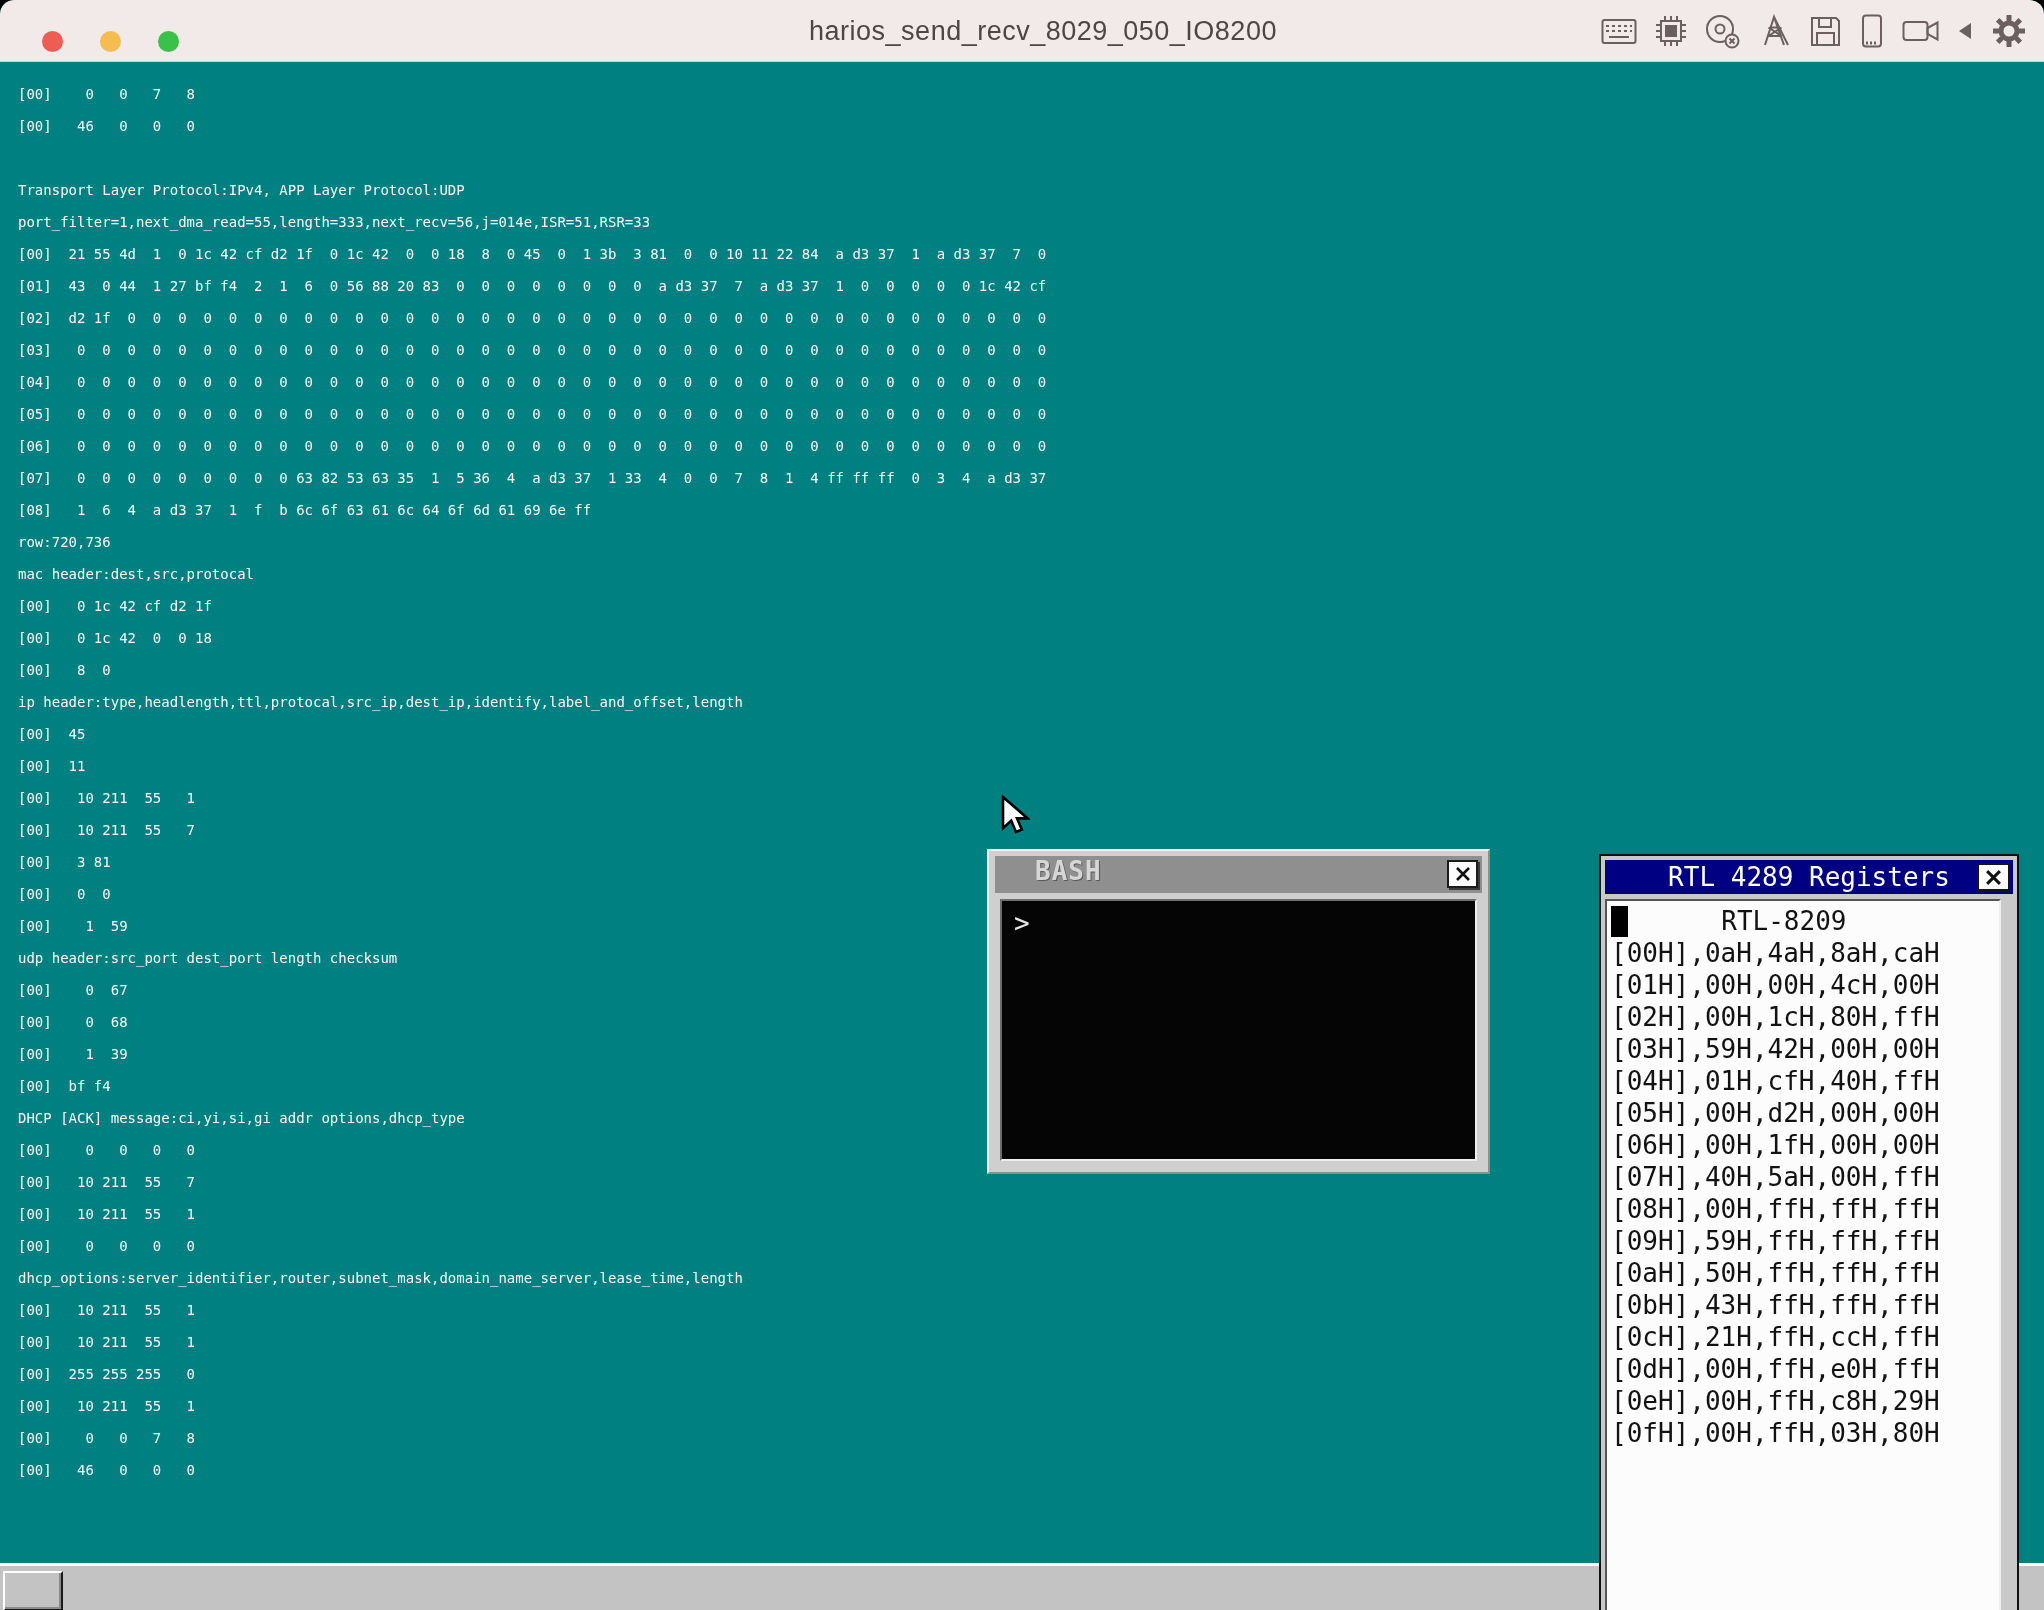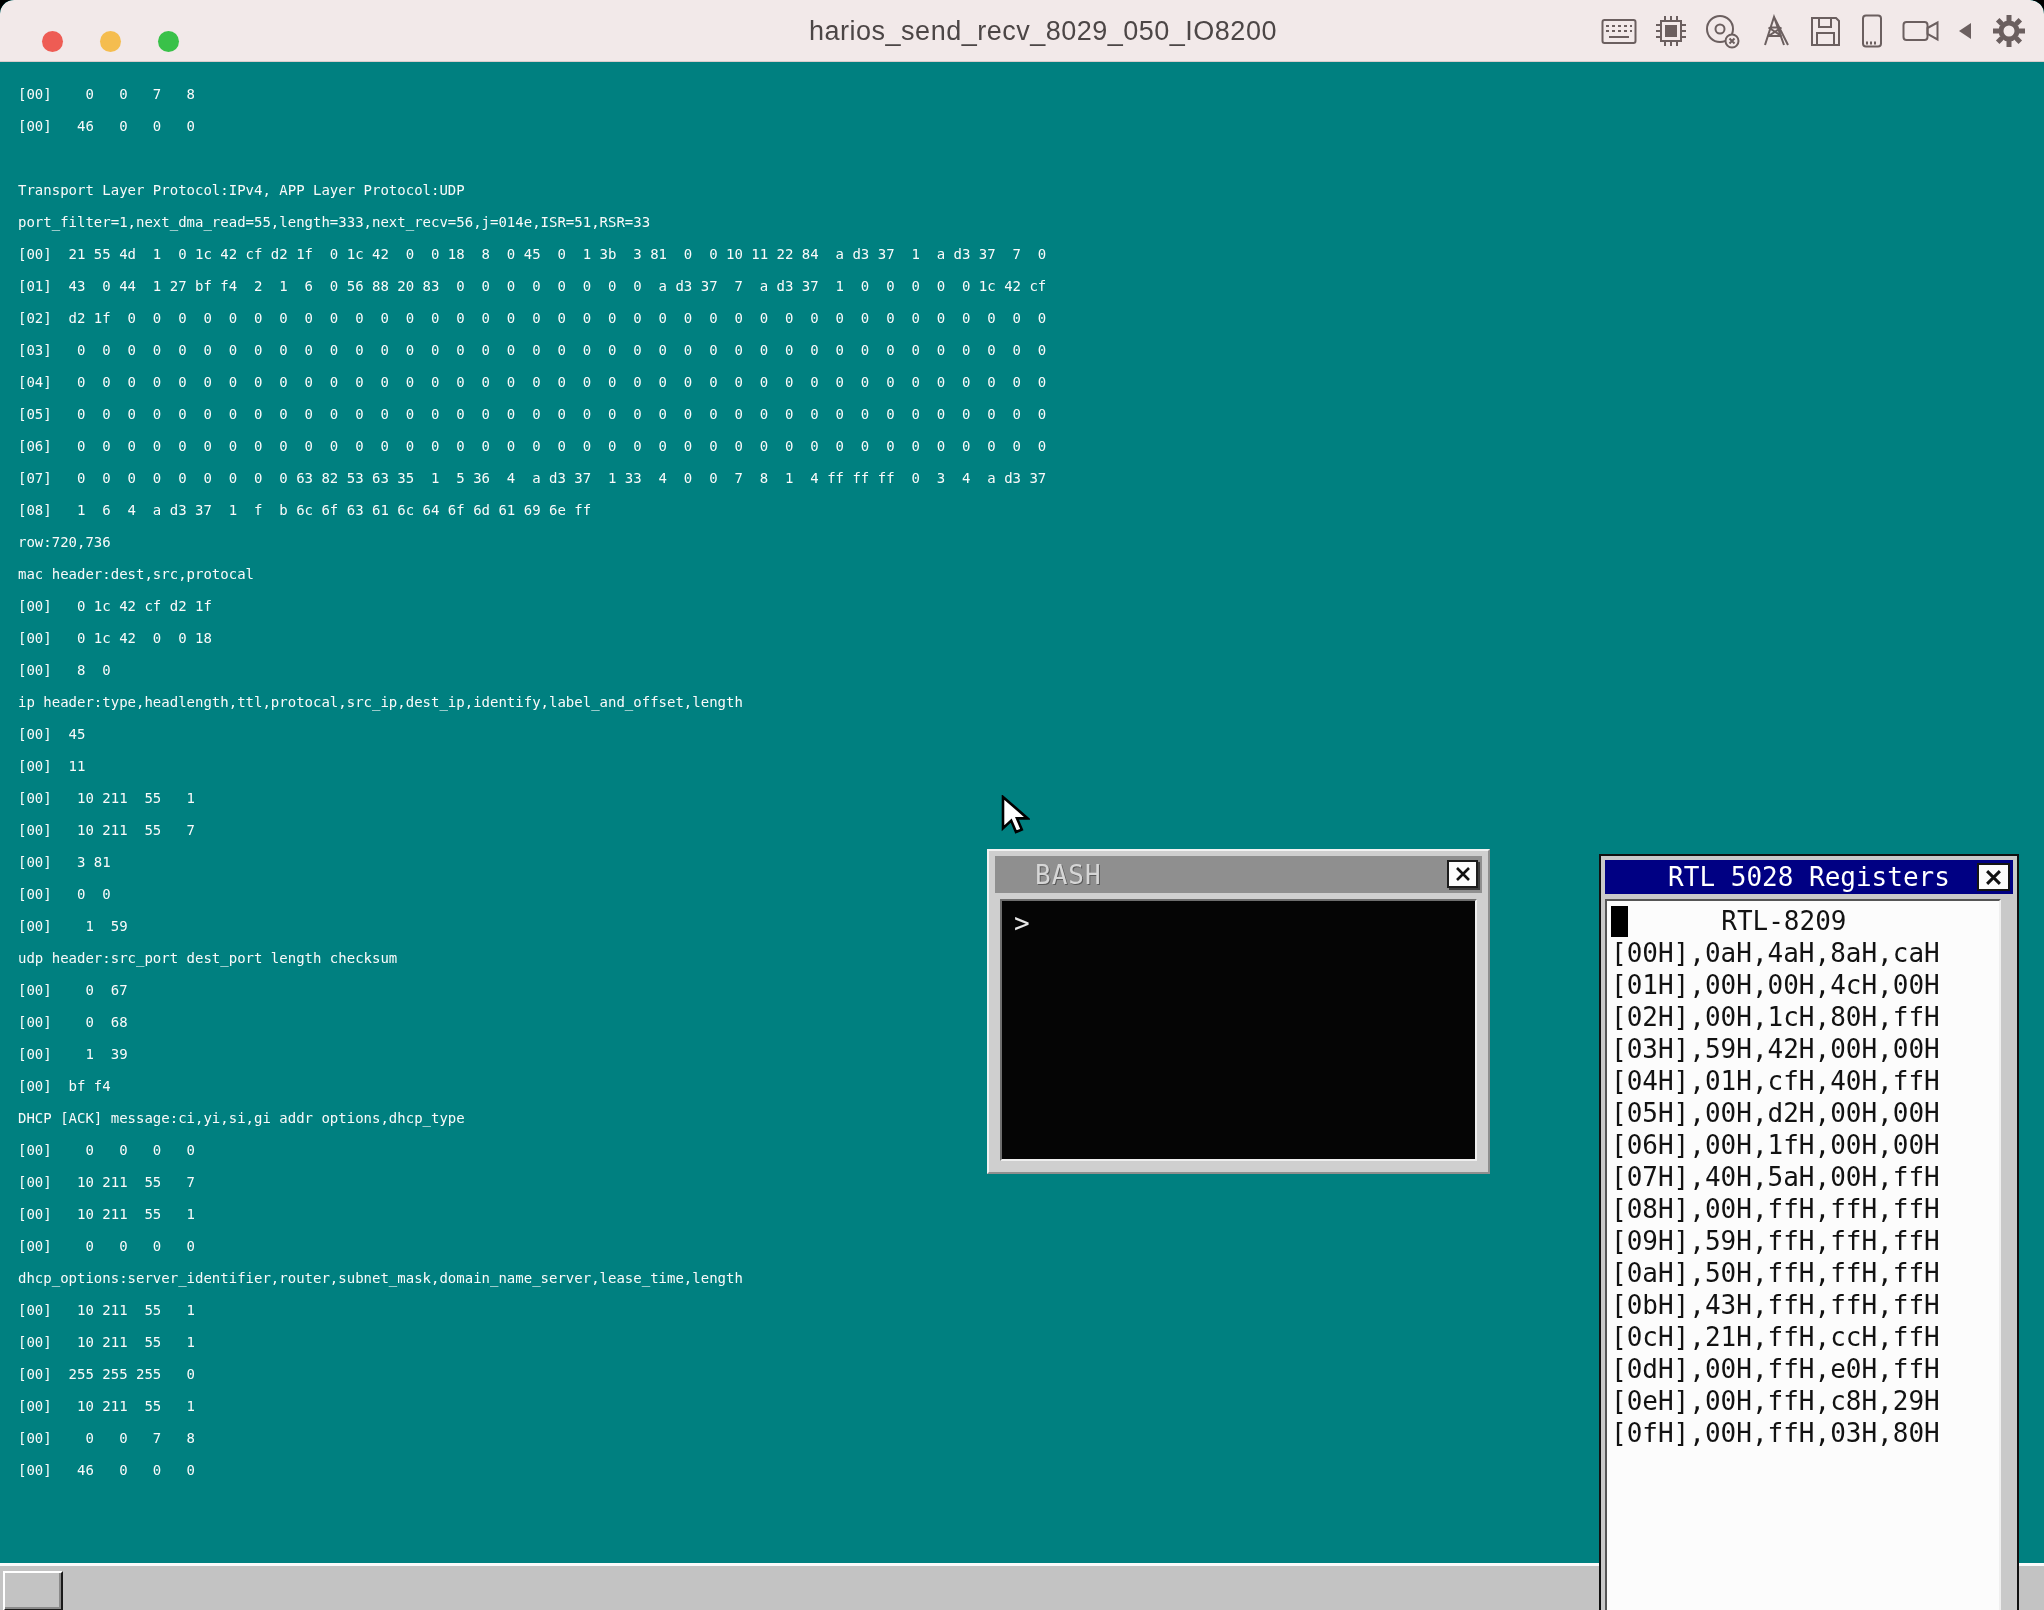--- a/index.html
+++ b/index.html
@@ -61,21 +61,21 @@
   
   .bash-window {
     position:absolute; left:987px; top:849px; width:503px; height:325px;
     background:#cfcfcf;
     border:2px solid; border-color:#f2f2f2 #8f8f8f #8f8f8f #f2f2f2;
     z-index:3;
   }
   .bash-titlebar {
     position:absolute; left:6px; top:5px; right:6px; height:37px;
     background:var(--bash_titlebar_bg,#8f8f8f);
-    display:flex; align-items:center;
+    display:flex; font-weight:bold;
   }
   .bash-title {
     margin-left:40px; font-size:26px; color:var(--bash_title_text,#d6d6d6);
     text-shadow:1px 1px 0 #5a5a5a; letter-spacing:1px;
   }
   .bash-close {
     position:absolute; right:4px; top:4px; width:31px; height:28px;
     background:#fcfcfc; border:2px solid #1c1c1c;
     box-shadow:2px 2px 0 #3c3c3c;
     display:flex; align-items:center; justify-content:center; cursor:default;
@@ -259,21 +259,21 @@
         </svg>
       </span>
     </div>
     <div class="bash-client">
       <pre class="bash-prompt">&gt;</pre>
     </div>
   </div>
 
   <div class="rtl-window">
     <div class="rtl-titlebar">
-      <span class="rtl-title">RTL 5028 Registers</span>
+      <span class="rtl-title">RTL 4289 Registers</span>
       <span class="rtl-close">
         <svg width="17" height="17" viewBox="0 0 16 16">
           <path d="M2 2l12 12 M14 2L2 14" stroke="#111" stroke-width="2.8" fill="none"></path>
         </svg>
       </span>
     </div>
     <div class="rtl-list">
       <div class="cursor-block"></div>
       <pre class="rtl-text">RTL-8209
 [00H],0aH,4aH,8aH,caH

